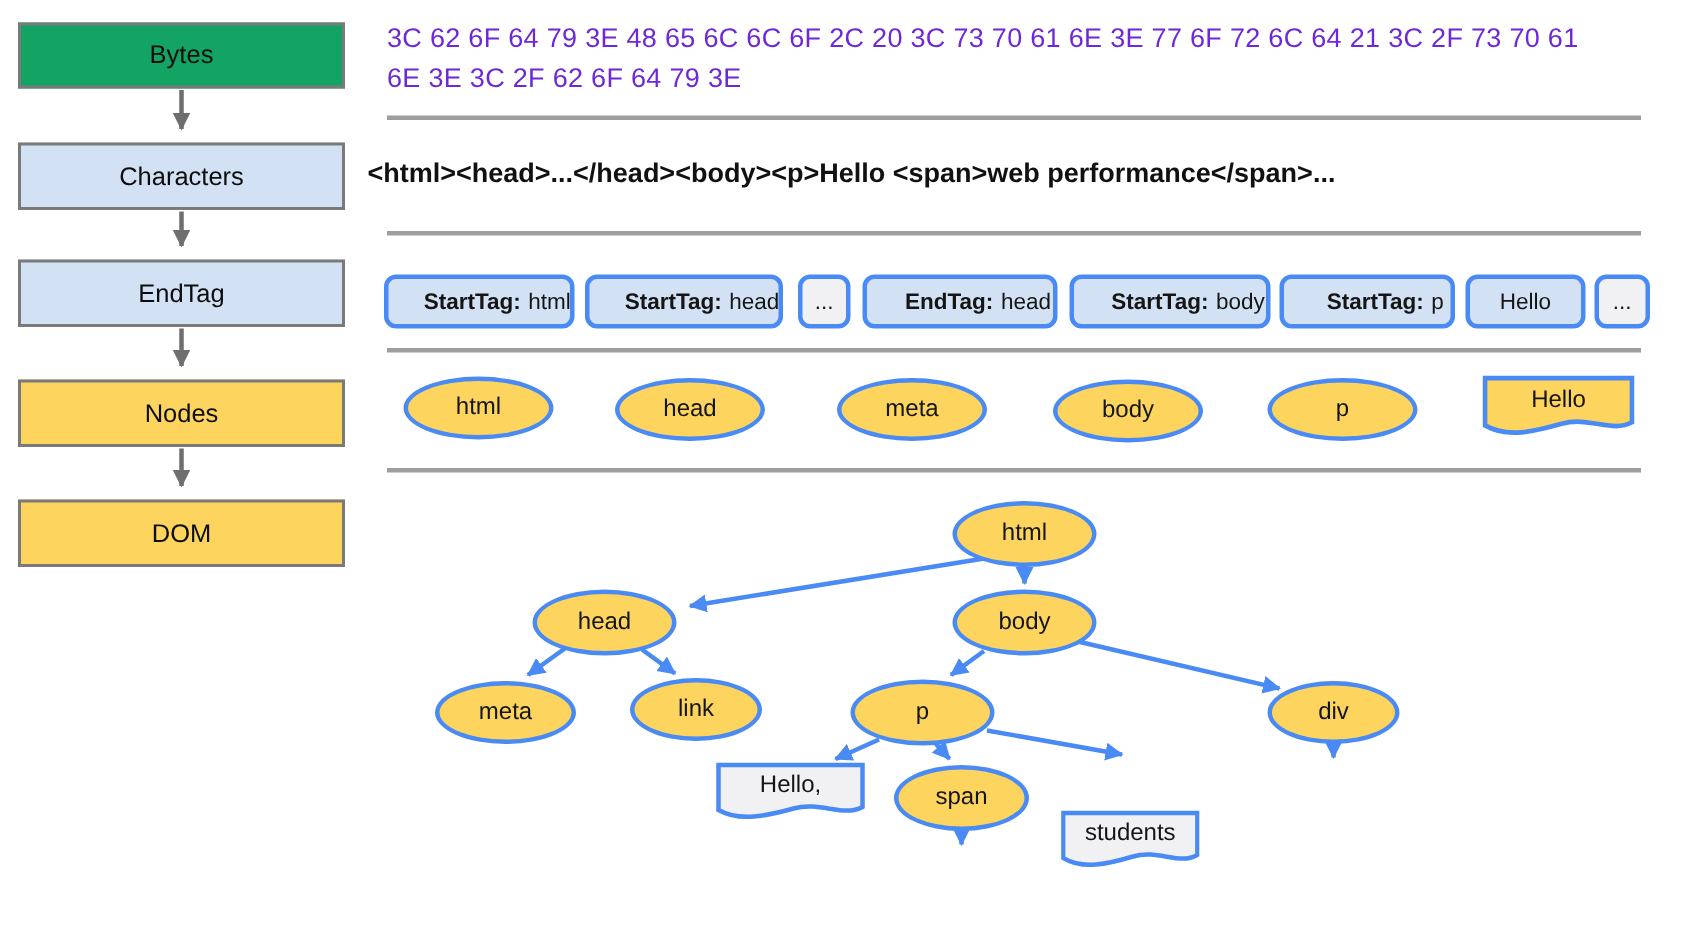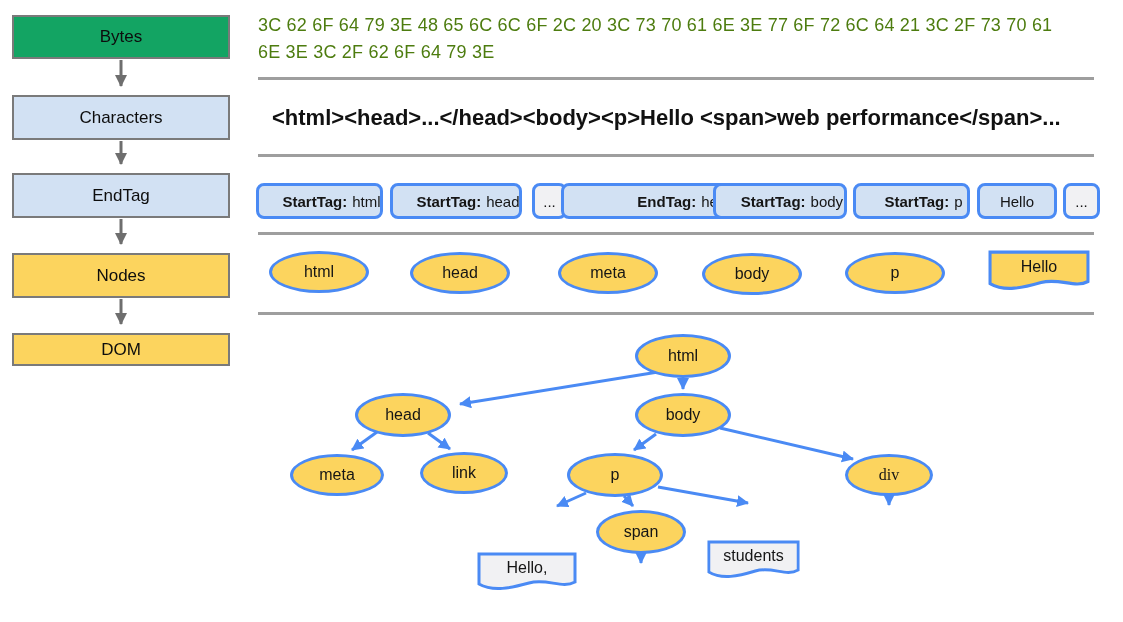--- a/index.html
+++ b/index.html
@@ -8,22 +8,22 @@
 
   
   .stage{position:absolute;left:12px;width:218px;box-sizing:border-box;
          border:2px solid #7a7a7a;display:flex;align-items:center;justify-content:center;
          font-size:17px;color:#0d0d0d;}
   .stage.green{background:#13a463;}
   .stage.blue{background:#d2e1f3;}
   .stage.yellow{background:#fcd45e;}
 
   
-  .hexline{position:absolute;left:258px;font-size:18px;letter-spacing:0.2px;color:#4d7c0f;white-space:nowrap;}
-  .charline{position:absolute;left:272px;top:105px;font-size:22px;font-weight:700;color:#111;white-space:nowrap;}
+  .hexline{position:absolute;left:258px;font-size:18px;letter-spacing:0.2px;color:#6d28d9;white-space:nowrap;}
+  .charline{position:absolute;left:245px;top:105px;font-size:18px;font-weight:700;color:#111;white-space:nowrap;}
   .divider{position:absolute;left:258px;width:836px;height:3px;background:#9e9e9e;}
 
   .tok{position:absolute;top:183px;height:30px;box-sizing:content-box;
        border:3px solid #4a8af4;border-radius:8px;background:#d2e1f3;
        display:flex;align-items:center;justify-content:center;font-size:15px;white-space:nowrap;}
   .tok.alt{background:#f1f1f3;}
   .tok b{font-weight:700;margin-right:5px;margin-left:24px;}
   .tok b:empty{display:none;margin:0;}
 
   .ell{position:absolute;box-sizing:border-box;border:3px solid #4a8af4;border-radius:50%;
@@ -78,21 +78,21 @@
     </div>
   <div class="stage blue" style="top:95px;height:45px;">
       <span>Characters</span>
     </div>
   <div class="stage blue" style="top:173px;height:45px;">
       <span>EndTag</span>
     </div>
   <div class="stage yellow" style="top:253px;height:45px;">
       <span>Nodes</span>
     </div>
-  <div class="stage yellow" style="top:333px;height:33px;">
+  <div class="stage yellow" style="top:333px;height:45px;">
       <span>DOM</span>
     </div>
 
   <div class="hexline" style="top:15px;">3C 62 6F 64 79 3E 48 65 6C 6C 6F 2C 20 3C 73 70 61 6E 3E 77 6F 72 6C 64 21 3C 2F 73 70 61</div>
   <div class="hexline" style="top:42px;">6E 3E 3C 2F 62 6F 64 79 3E</div>
   <div class="divider" style="top:77px;"></div>
 
   <div class="charline">&lt;html&gt;&lt;head&gt;...&lt;/head&gt;&lt;body&gt;&lt;p&gt;Hello &lt;span&gt;web performance&lt;/span&gt;...</div>
   <div class="divider" style="top:154px;"></div>
 
@@ -100,21 +100,21 @@
       <b>StartTag:</b>
       <span>html</span>
     </div>
   <div class="tok" style="left:390px;width:126px;">
       <b>StartTag:</b>
       <span>head</span>
     </div>
   <div class="tok alt" style="left:532px;width:29px;">
       <span>...</span>
     </div>
-  <div class="tok" style="left:561px;width:124px;padding-left:48px;">
+  <div class="tok" style="left:575px;width:124px;">
       <b>EndTag:</b>
       <span>head</span>
     </div>
   <div class="tok" style="left:713px;width:128px;">
       <b>StartTag:</b>
       <span>body</span>
     </div>
   <div class="tok" style="left:853px;width:111px;">
       <b>StartTag:</b>
       <span>p</span>
@@ -161,28 +161,28 @@
     </div>
   <div class="ell" style="left:290px;top:454px;width:94px;height:42px;">
       <span>meta</span>
     </div>
   <div class="ell" style="left:420px;top:452px;width:88px;height:42px;">
       <span>link</span>
     </div>
   <div class="ell" style="left:567px;top:453px;width:96px;height:44px;">
       <span>p</span>
     </div>
-  <div class="ell" style="left:845px;top:454px;width:88px;height:42px;font-family:Liberation Serif, serif;">
+  <div class="ell" style="left:845px;top:454px;width:88px;height:42px;">
       <span>div</span>
     </div>
   <div class="ell" style="left:596px;top:510px;width:90px;height:44px;">
       <span>span</span>
     </div>
 
-  <div class="flag" style="left:477px;top:508px;width:100px;height:40px;margin-top:44px;">
+  <div class="flag" style="left:477px;top:508px;width:100px;height:40px;">
     <svg viewBox="0 0 100 40" preserveAspectRatio="none">
         <path d="M2,2 L98,2 L98,30 C85,37 70,26 52,31 C34,36 16,40 2,32 Z" fill="#f1f1f3" stroke="#4a8af4" stroke-width="3"></path>
       </svg>
     <div class="lbl">Hello,</div>
   </div>
   <div class="flag" style="left:707px;top:508px;width:93px;height:40px;margin-top:32px;">
     <svg viewBox="0 0 100 40" preserveAspectRatio="none">
         <path d="M2,2 L98,2 L98,30 C85,37 70,26 52,31 C34,36 16,40 2,32 Z" fill="#f1f1f3" stroke="#4a8af4" stroke-width="3"></path>
       </svg>
     <div class="lbl">students</div>

